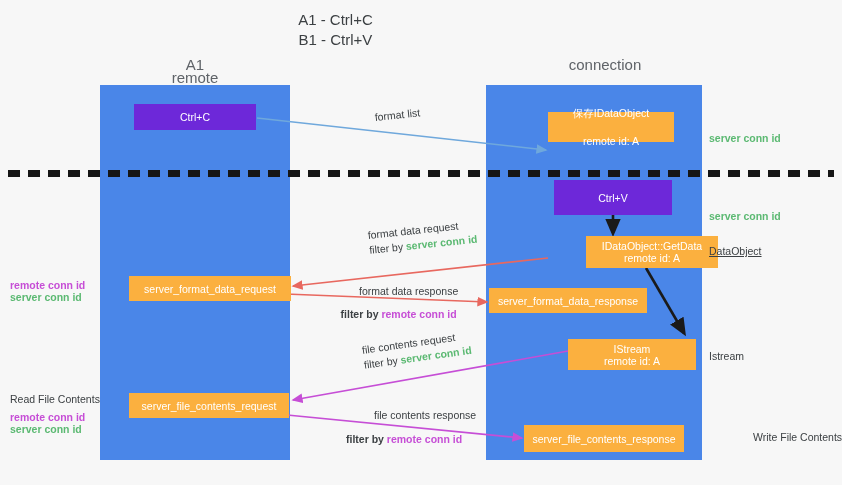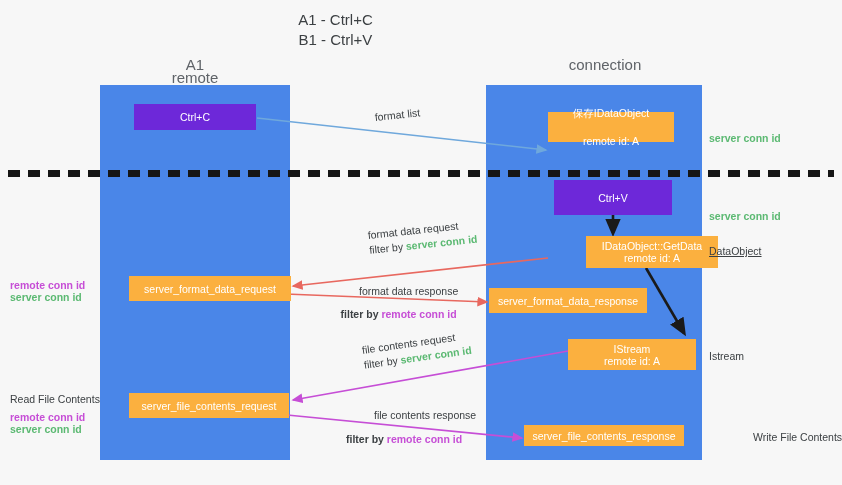--- a/index.html
+++ b/index.html
@@ -139,21 +139,21 @@
 
   <div class="box orange" style="left:568px;top:339px;width:128px;height:31px;flex-direction:column;">
     <span class="bl">IStream</span>
     <span class="bl">remote id: A</span>
   </div>
 
   <div class="box orange" style="left:129px;top:393px;width:160px;height:25px;">
     <span>server_file_contents_request</span>
   </div>
 
-  <div class="box orange" style="left:524px;top:425px;width:160px;height:21px;">
+  <div class="box orange" style="left:524px;top:425px;width:160px;height:27px;">
     <span>server_file_contents_response</span>
   </div>
 
   <div class="edge-lbl" style="left:374px;top:110px;transform:rotate(-6deg);transform-origin:left top;">
     <span>format list</span>
   </div>
 
   <div class="edge-lbl" style="left:367px;top:228px;transform:rotate(-6deg);transform-origin:left top;">
     <div>format data request</div>
     <div>

